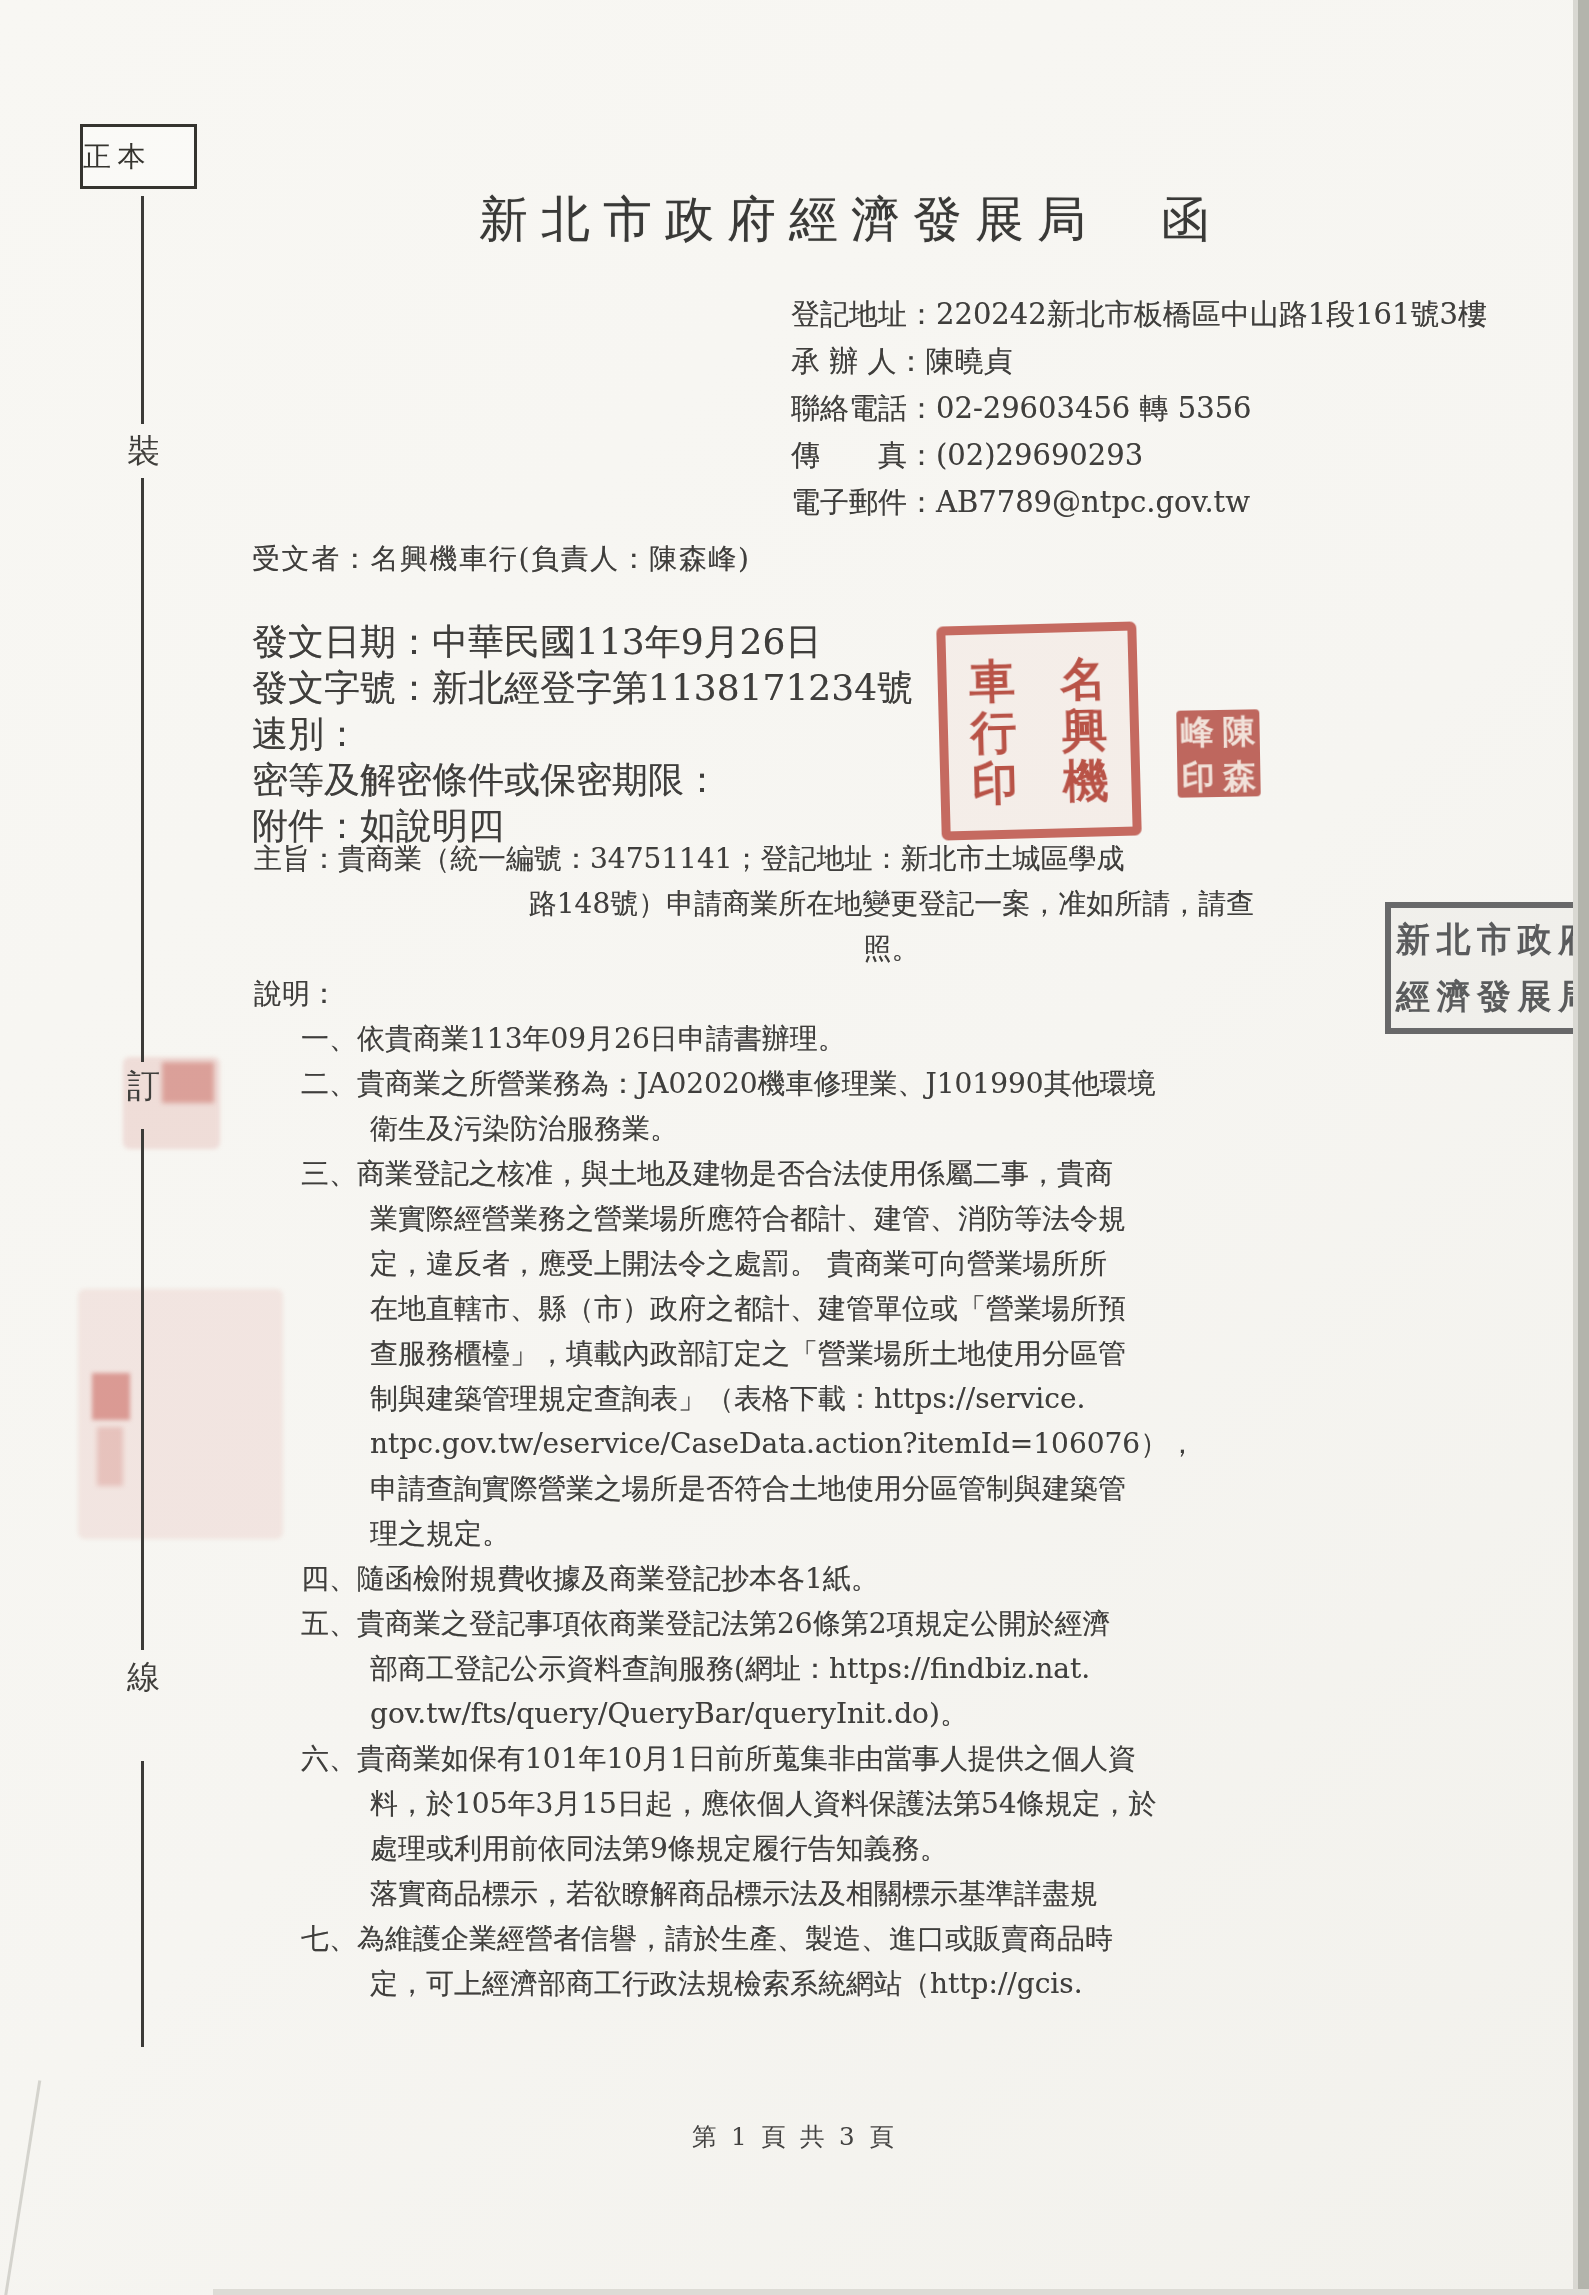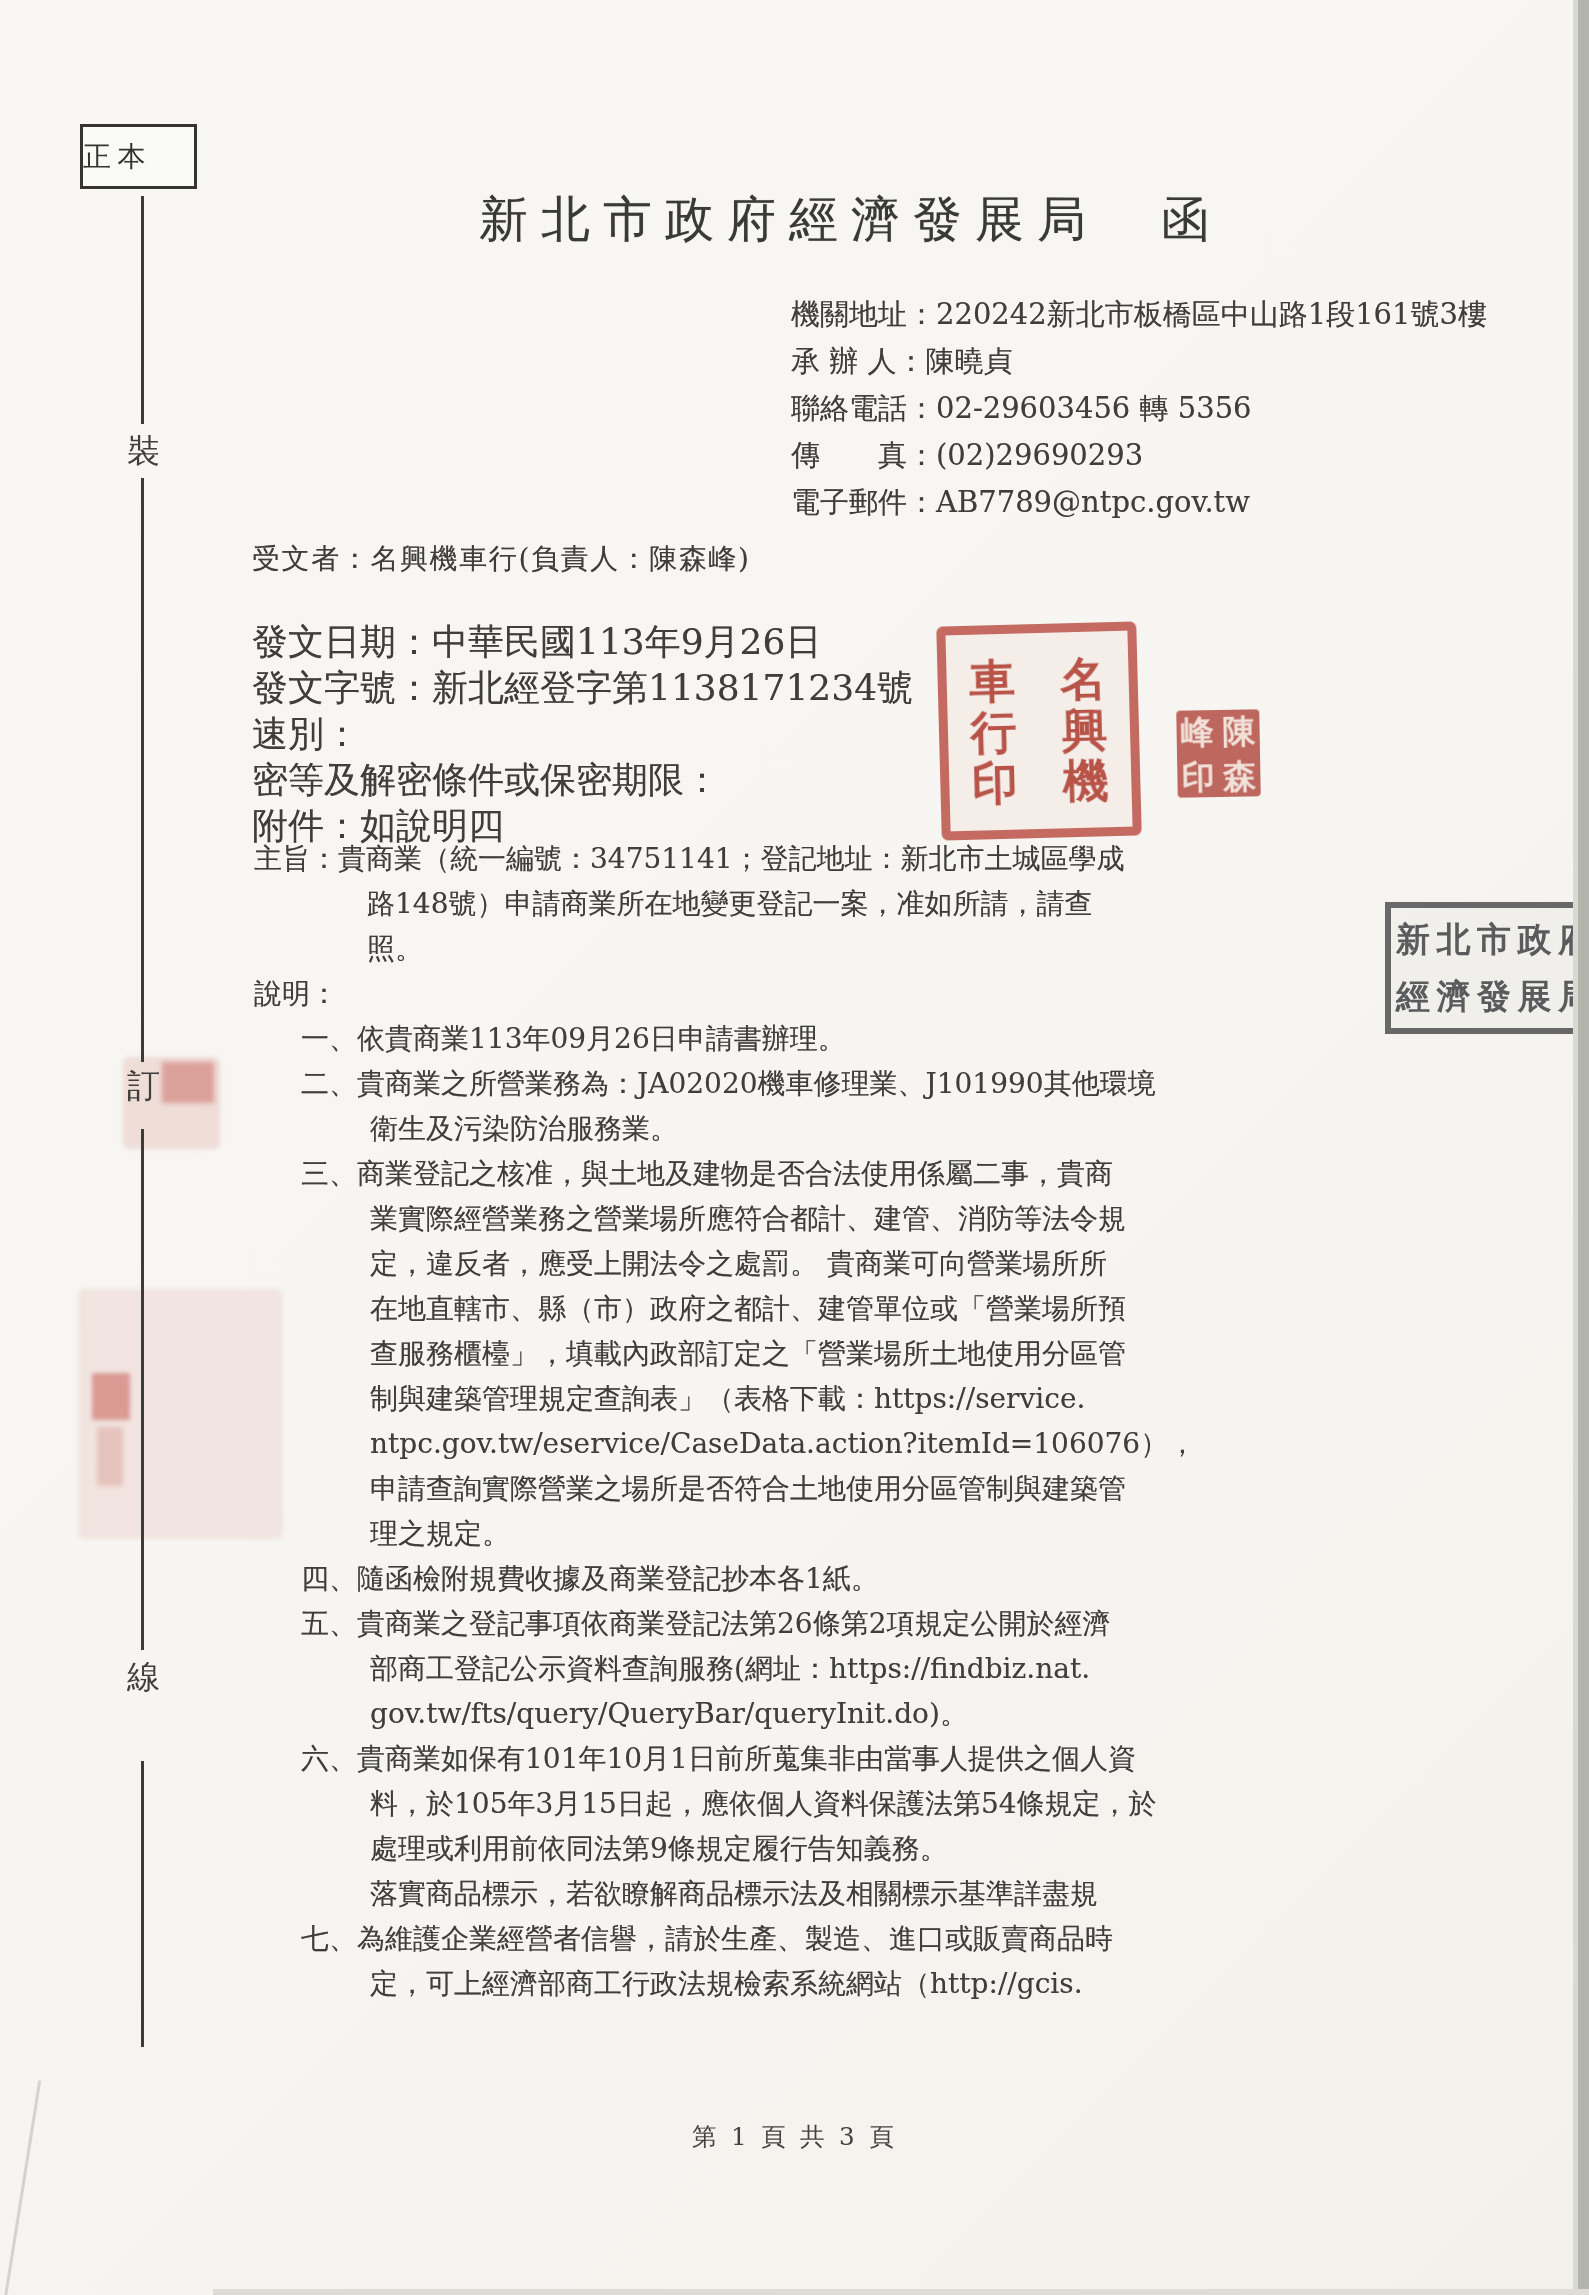--- a/index.html
+++ b/index.html
@@ -16,21 +16,21 @@
   .contact{left:791px;top:291px;font-size:29px;line-height:47px;white-space:nowrap;
            text-shadow:0 0 0.5px rgba(63,62,60,.5);}
   .recipient{left:252px;top:540px;font-size:28px;letter-spacing:1.6px;white-space:nowrap;
              text-shadow:0 0 0.6px rgba(63,62,60,.5);}
   .meta{left:252px;top:619px;font-size:36px;line-height:46px;white-space:nowrap;
         text-shadow:0 0 0.5px rgba(63,62,60,.5);}
   
   .body-flow{left:254px;top:836px;width:1162px;font-size:28px;
              text-shadow:0 0 0.6px rgba(63,62,60,.45);}
   .ln{height:45px;line-height:45px;white-space:nowrap;}
-  .subj-cont{padding-left:113px;}
+  .subj-cont{padding-left:113px;text-align:center;}
   .item-first{padding-left:47px;}
   .item-cont{padding-left:116px;}
   
   .vseg{left:141px;width:2.5px;background:#3c3b38;}
   .vmark{left:119px;width:49px;text-align:center;font-size:33px;color:#403f3c;}
   
   .stamp{mix-blend-mode:multiply;}
   .biz-seal{left:939px;top:624px;width:182px;height:196px;
             border:9px solid rgba(186,58,46,.72);border-radius:6.5px;
             display:flex;flex-direction:row-reverse;justify-content:space-around;align-items:center;
@@ -67,21 +67,21 @@
   <div class="abs stamp" style="left:97px;top:1427px;width:26px;height:59px;background:rgba(203,80,70,.22);filter:blur(2.5px);"></div>
   <div class="abs stamp faint" style="left:123px;top:1057px;width:97px;height:92px;background:rgba(208,95,85,.16);"></div>
   <div class="abs stamp" style="left:162px;top:1062px;width:52px;height:41px;background:rgba(200,70,60,.38);filter:blur(2.5px);"></div>
 
   <div class="abs copy-box">
     <span>正本</span>
   </div>
   <div class="abs doc-title">新北市政府經濟發展局　函</div>
 
   <div class="abs contact" id="contact-block">
-      <div class="ln" style="height: 47px; line-height: 47px;">機關地址：220242新北市板橋區中山路1段161號3樓</div>
+      <div class="ln" style="height: 47px; line-height: 47px;">登記地址：220242新北市板橋區中山路1段161號3樓</div>
       <div class="ln" style="height: 47px; line-height: 47px;">承 辦 人：陳曉貞</div>
       <div class="ln" style="height: 47px; line-height: 47px;">聯絡電話：02-29603456 轉 5356</div>
       <div class="ln" style="height: 47px; line-height: 47px;">傳　　真：(02)29690293</div>
       <div class="ln" style="height: 47px; line-height: 47px;">電子郵件：AB7789@ntpc.gov.tw</div>
     </div>
 
   <div class="abs recipient">受文者：名興機車行(負責人：陳森峰)</div>
 
   <div class="abs meta" id="meta-block">
       <div class="ln" style="height: 46px; line-height: 46px;">發文日期：中華民國113年9月26日</div>

